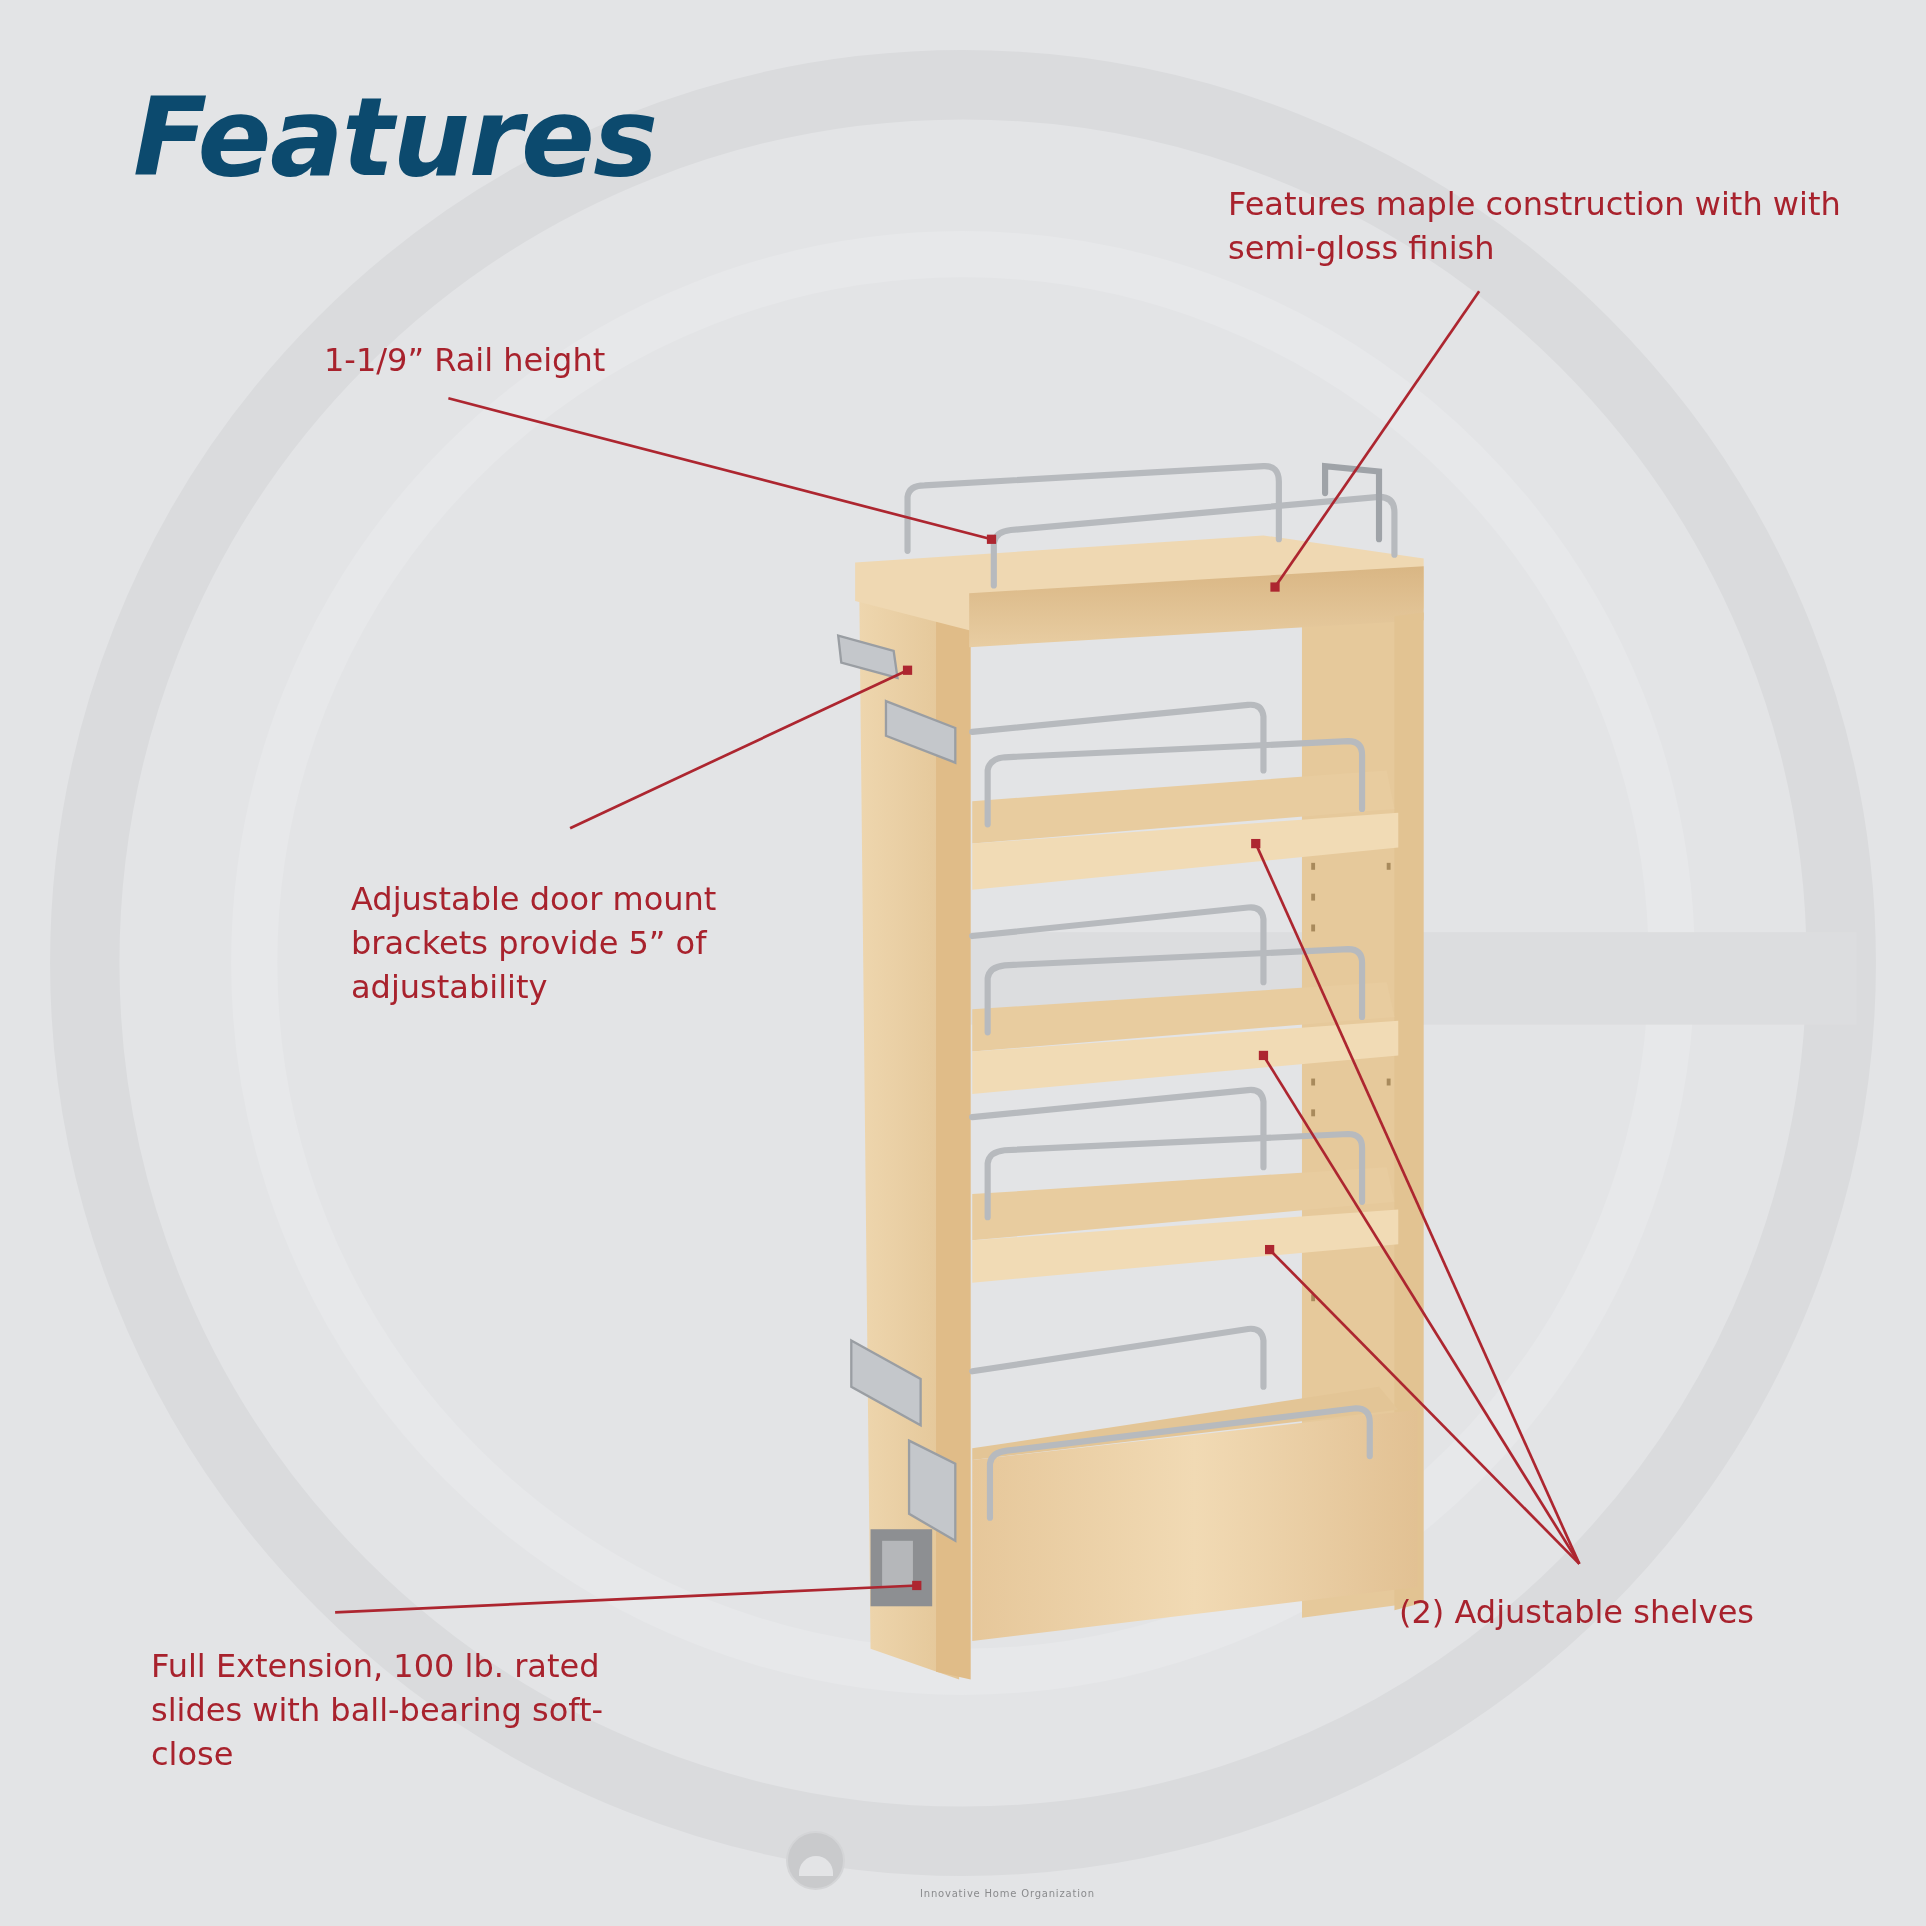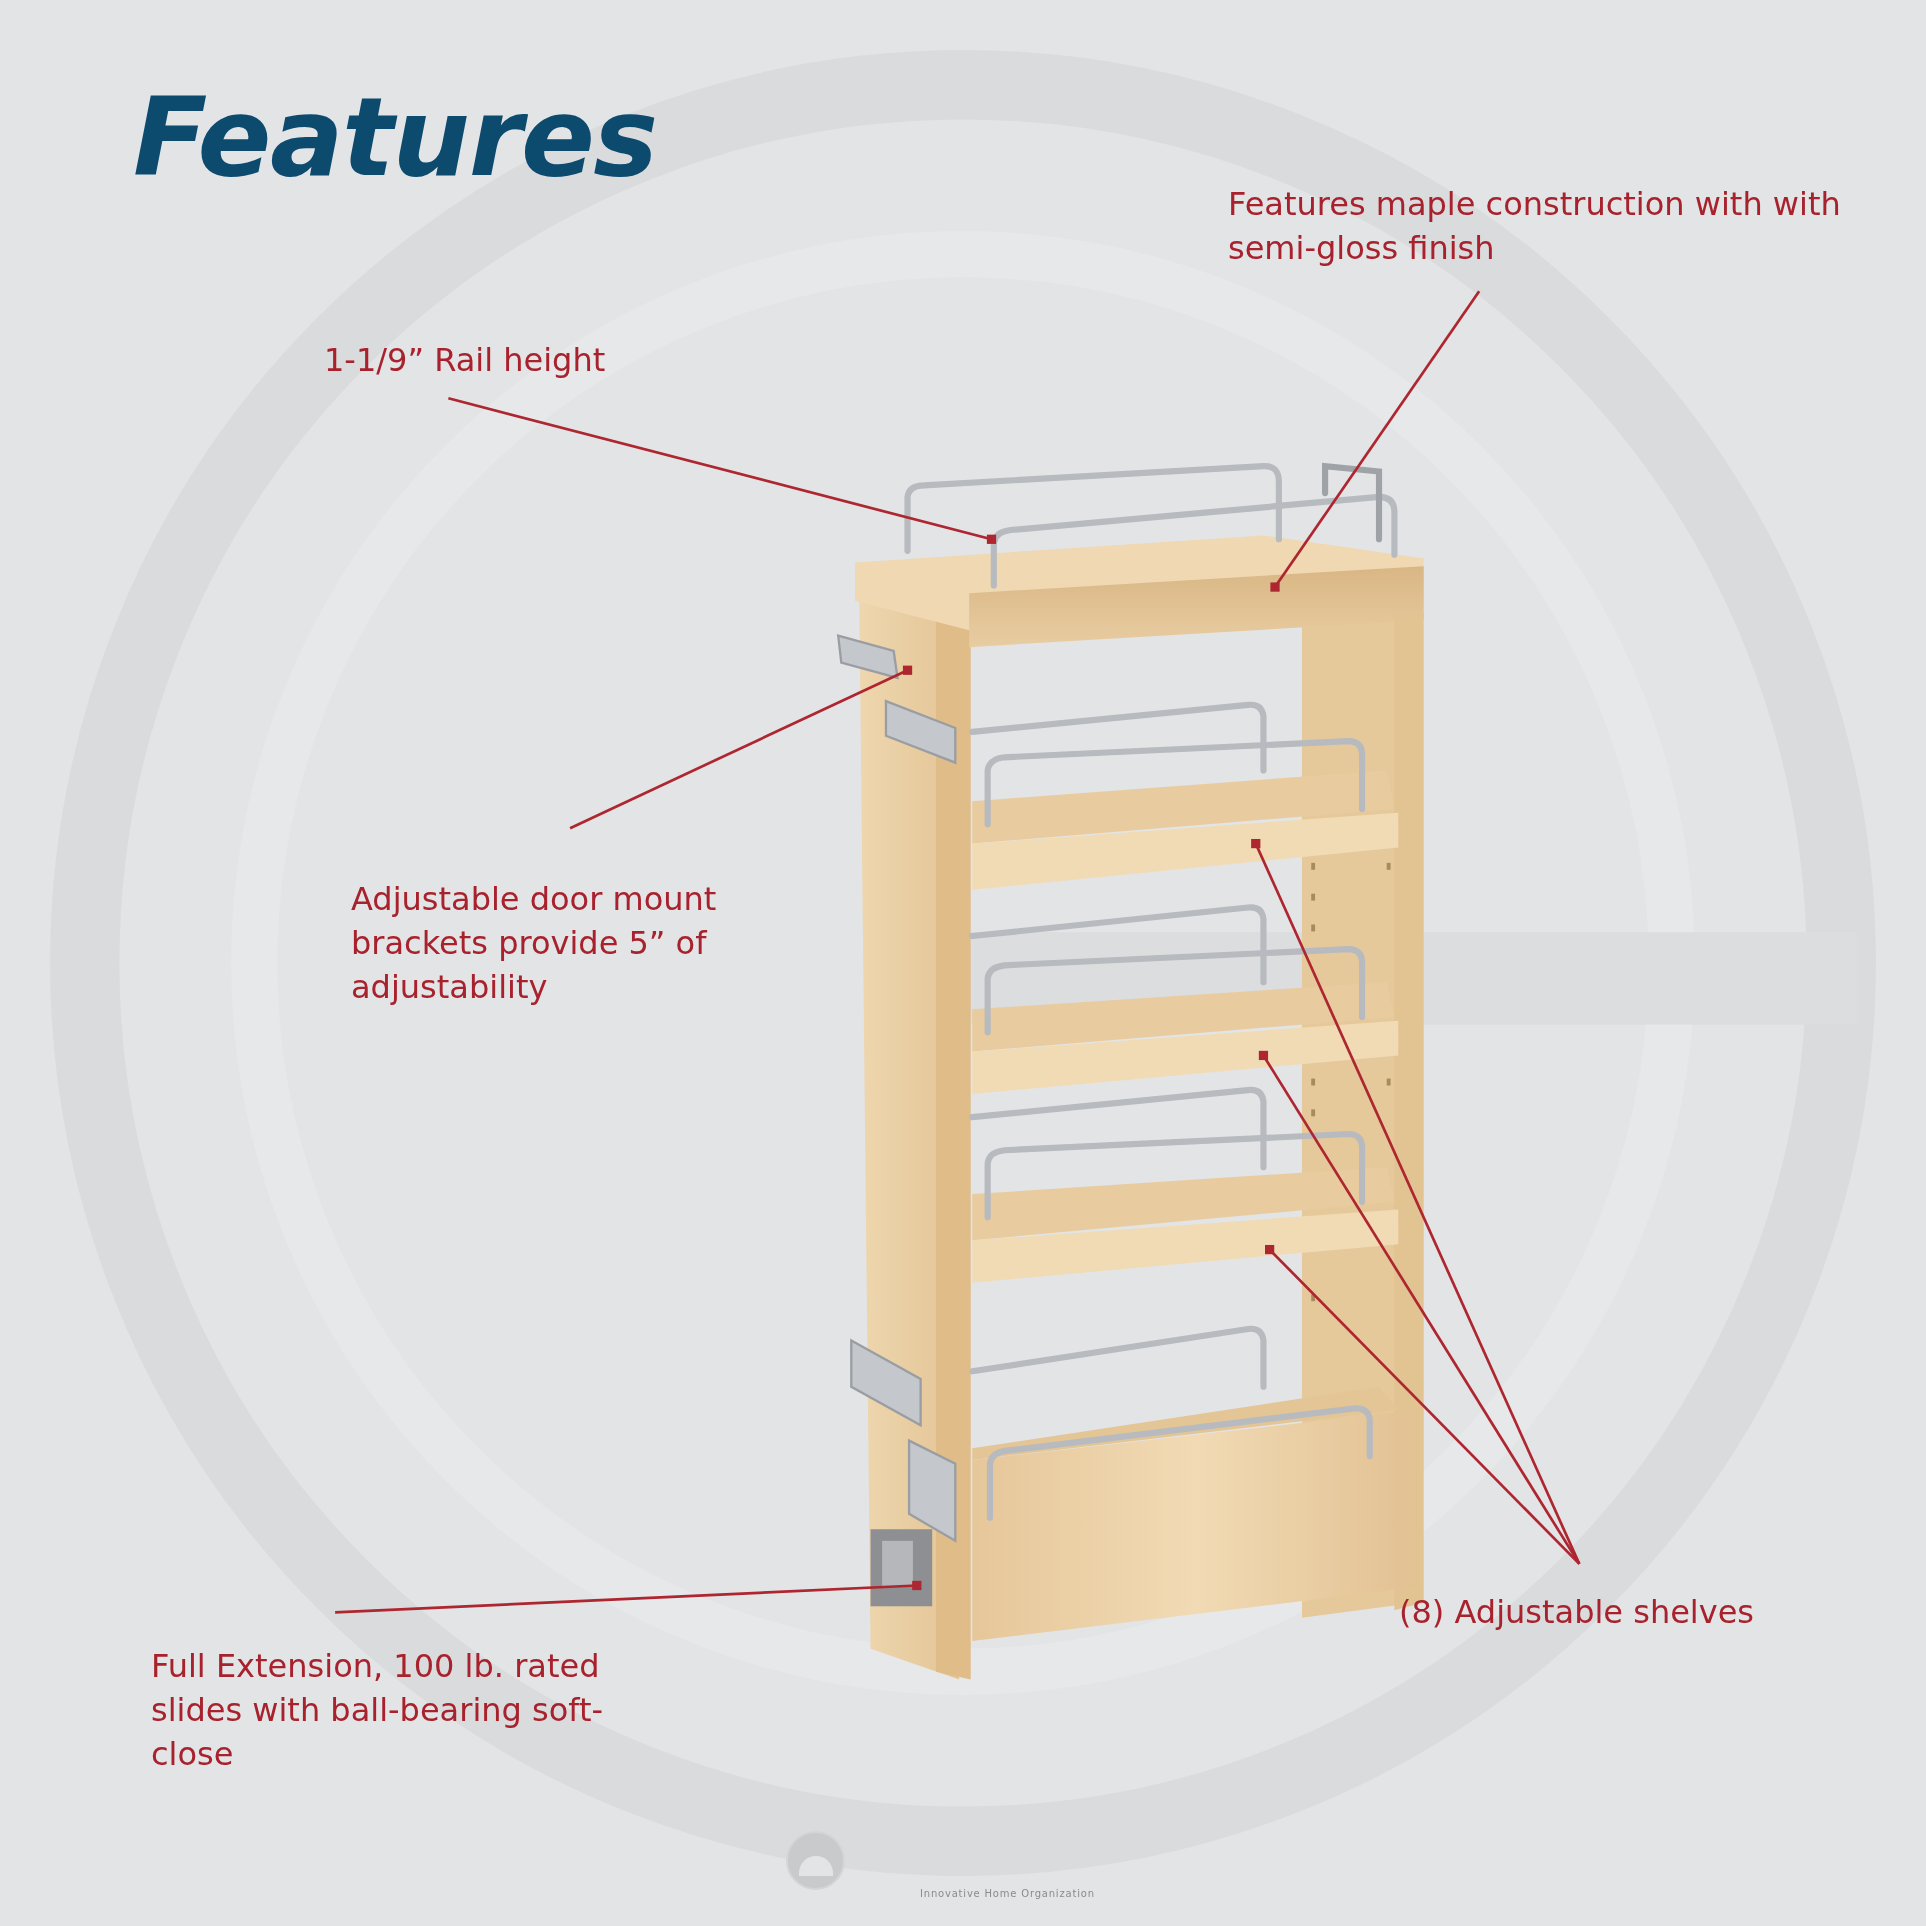--- a/index.html
+++ b/index.html
@@ -159,19 +159,19 @@
     <rect x="1642" y="1616" width="12" height="12"></rect>
   </g>
 </svg>
 
 <h1 class="title">Features</h1>
 
 <p class="callout c-maple">Features maple construction with with semi-gloss finish</p>
 <p class="callout c-rail">1-1/9” Rail height</p>
 <p class="callout c-door">Adjustable door mount brackets provide 5” of adjustability</p>
 <p class="callout c-slides">Full Extension, 100 lb. rated slides with ball-bearing soft-close</p>
-<p class="callout c-shelves">(8) Adjustable shelves</p>
+<p class="callout c-shelves">(2) Adjustable shelves</p>
 
 <div class="logo">
   <div class="logo-mark"></div>
   <div class="logo-tag">Innovative Home Organization</div>
 </div>
 
 
 </body></html>

